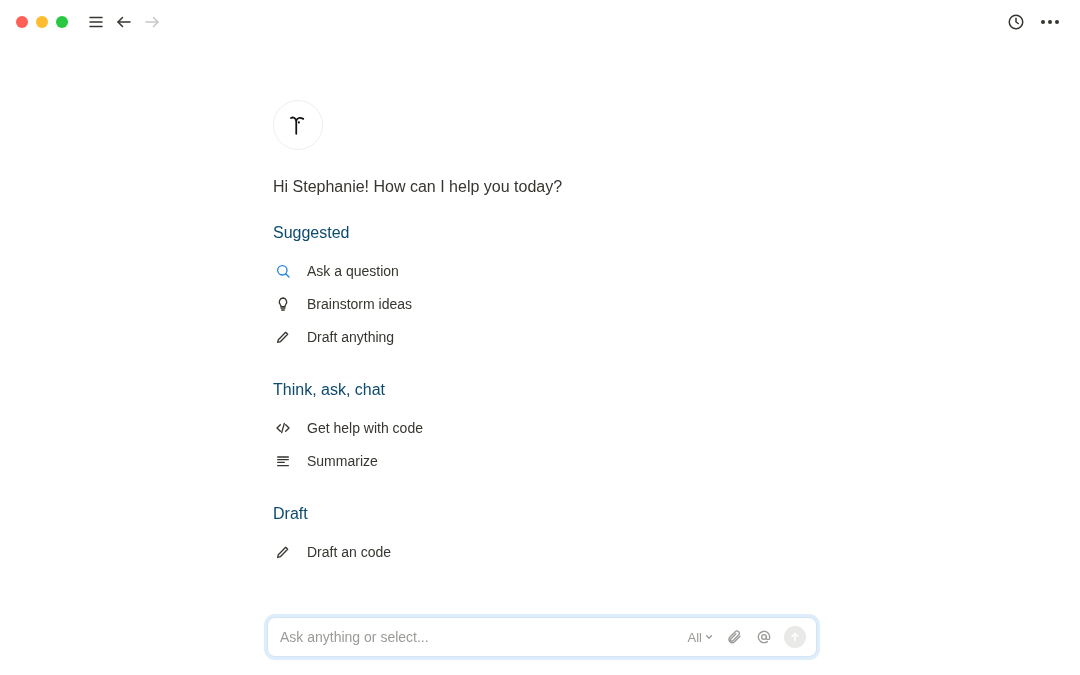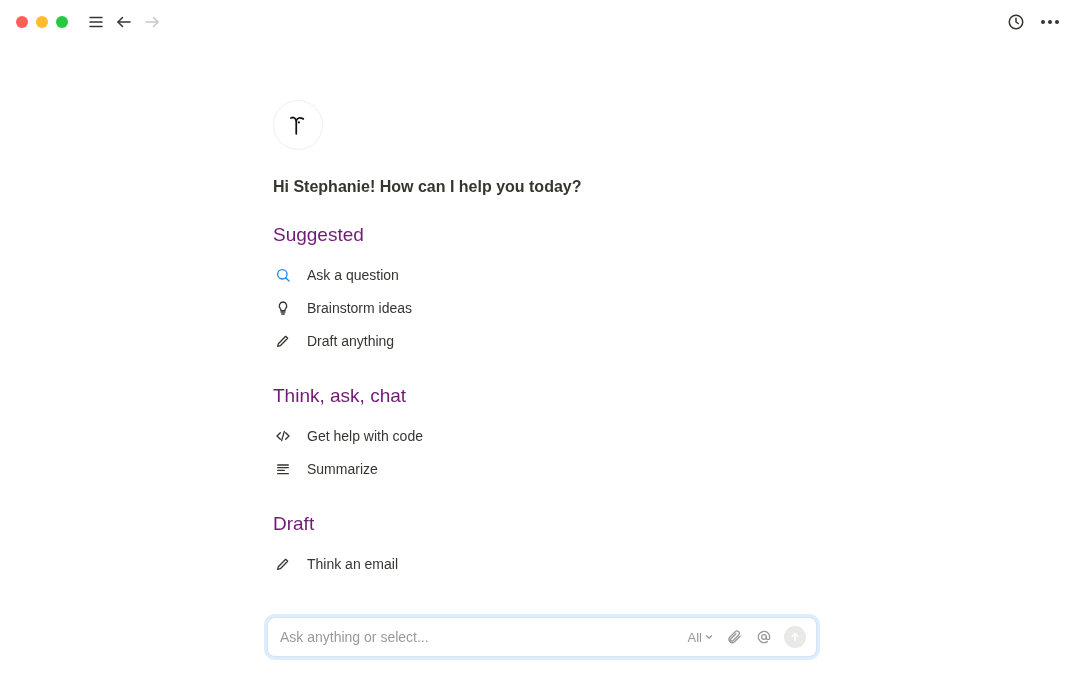--- a/index.html
+++ b/index.html
@@ -14,22 +14,22 @@
   .dot.yellow { background: #febc2e; }
   .dot.green { background: #28c840; }
   .icon-btn { width: 28px; height: 28px; display: flex; align-items: center; justify-content: center; border-radius: 4px; color: #37352f; }
   .icon-btn.disabled { color: #c7c7c5; }
   .topbar .spacer { flex: 1; }
   .topbar svg { width: 18px; height: 18px; }
 
   
   .main { position: absolute; top: 100px; left: 0; right: 0; bottom: 0; display: flex; flex-direction: column; align-items: flex-start; padding-left: 273px; }
   .avatar { width: 50px; height: 50px; border-radius: 50%; border: 1px solid #eee; display:flex; align-items:center; justify-content:center; margin-bottom: 28px; font-size: 26px; font-family: Georgia, serif; }
-  .greeting { font-size: 16px; font-weight: 700; margin-bottom: 28px; }
-  .section-label { font-size: 19px; color: #701a75; margin-bottom: 12px; }
+  .greeting { font-size: 16px; font-weight: 400; margin-bottom: 28px; }
+  .section-label { font-size: 16px; color: #0c4a6e; margin-bottom: 12px; }
   .action-list { display: flex; flex-direction: column; gap: 0; margin-bottom: 28px; justify-content: center; }
   .action-row { display: flex; align-items: center; gap: 14px; height: 33px; cursor: pointer; }
   .action-row .ico { width: 20px; display:flex; align-items:center; justify-content:center; color: #37352f; }
   .action-row .ico.search { color: #2383e2; }
   .action-row .label { font-size: 14px; font-weight: 500;}
   .action-row .ico svg { width: 16px; height: 16px; }
 
   
   .input-wrap { position: absolute; left: 267px; width: 550px; bottom: 18px; }
   .input-bar { display:flex; align-items:center; height: 40px; border: 1px solid #d3e4f5; border-radius: 8px; background:#fff; padding: 0 10px 0 12px; box-shadow: 0 0 0 3px rgba(35,131,226,0.15); }
@@ -157,21 +157,21 @@
   </div>
 
   <div class="section-label">Draft</div>
   <div class="action-list" style="margin-bottom:0;">
     <div class="action-row">
       <span class="ico">
           <svg viewBox="0 0 24 24" fill="none" stroke="currentColor" stroke-width="2" stroke-linecap="round" stroke-linejoin="round">
             <path d="M4 20 L8 19 L19 8 L16 5 L5 16 Z"></path>
           </svg>
         </span>
-      <span class="label">Think an email</span>
+      <span class="label">Draft an code</span>
     </div>
   </div>
 </div>
 
 <div class="input-wrap">
   <div class="input-bar">
     <input type="text" placeholder="Ask anything or select..." style="">
     <div class="right-controls">
       <div class="scope">
         <span>All</span>

